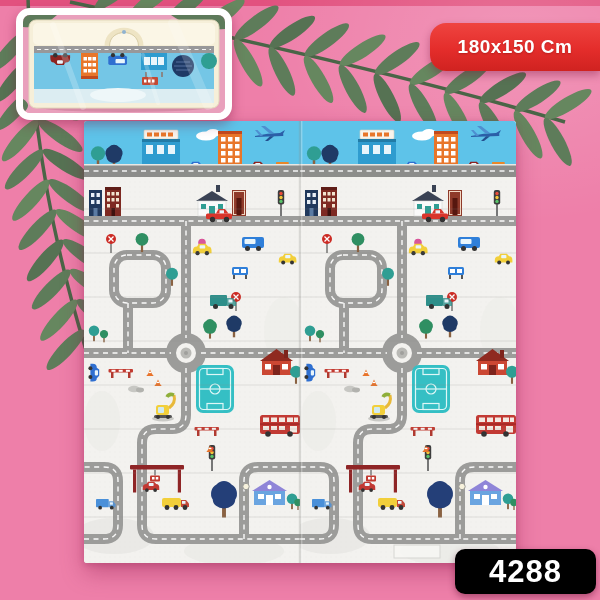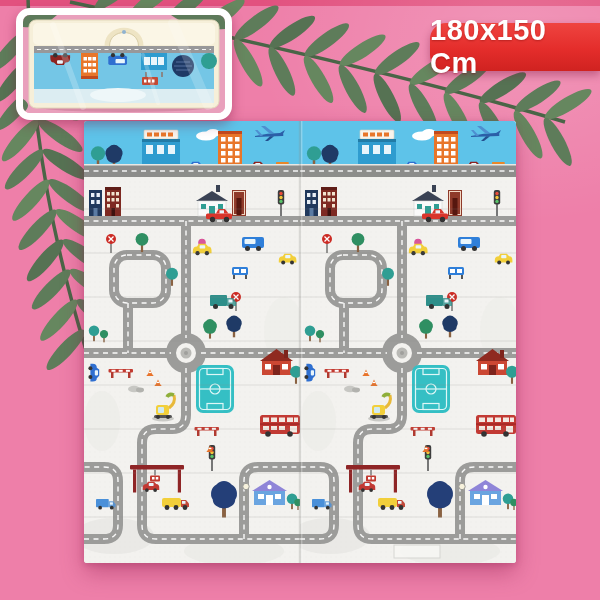--- a/index.html
+++ b/index.html
@@ -30,21 +30,21 @@
     border-radius:16px 0 0 16px;
     box-shadow:0 4px 8px rgba(120,20,60,.4);
     display:flex;align-items:center;justify-content:center;
   }
   .ribbon::before{
     content:"";position:absolute;left:-11px;top:8px;width:24px;height:42px;
     background:linear-gradient(115deg,#f07a7a 0,#c8201e 45%,#8f1412 100%);
     border-radius:14px 0 0 16px;transform:skewY(-10deg);z-index:-1;
   }
   .ribbon-label{
-    color:#ffffff;font-size:29px;font-weight:bold;letter-spacing:.5px;
+    color:#ffffff;font-size:19px;font-weight:bold;letter-spacing:.5px;
     text-shadow:0 1px 2px rgba(120,10,10,.4);
   }
   .code-badge{
     position:absolute;left:455px;top:549px;width:141px;height:45px;
     background:#000000;border-radius:10px;
     display:flex;align-items:center;justify-content:center;
     box-shadow:0 3px 7px rgba(90,10,45,.45);
   }
   .code-label{color:#ffffff;font-size:31px;font-weight:bold;letter-spacing:1px;}
 </style>
@@ -491,14 +491,17 @@
           <path d="M120 40 L135 88" stroke-width="4" opacity=".22"></path>
         </g>
       </g>
     </svg>
   </div>
 
   <div class="ribbon">
     <span class="ribbon-label">180x150 Cm</span>
   </div>
 
+  <div class="code-badge">
+    <span class="code-label">4288</span>
+  </div>
 
 </div>
 
 </body></html>

